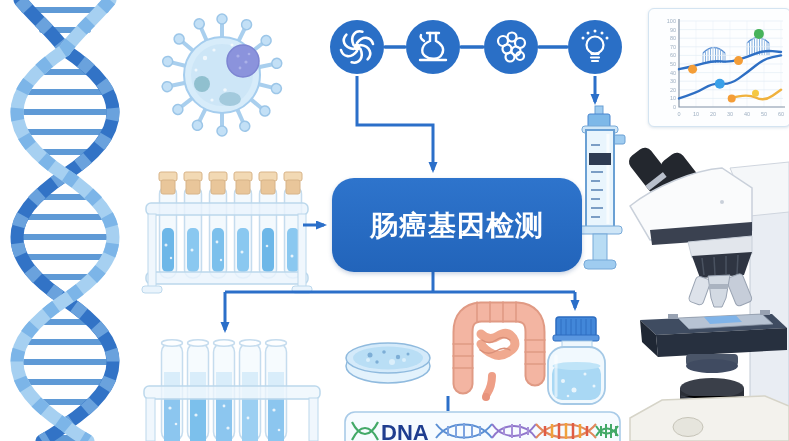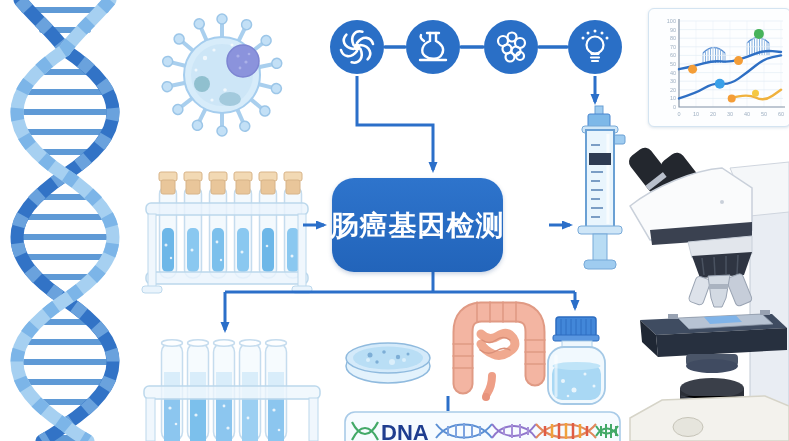--- a/index.html
+++ b/index.html
@@ -1,19 +1,19 @@
 <!DOCTYPE html>
 <html><head>
 <meta charset="utf-8">
 <style>
   html,body{margin:0;padding:0;background:#ffffff;font-family:"Liberation Sans","DejaVu Sans",sans-serif;}
   #stage{position:relative;width:789px;height:441px;background:#ffffff;overflow:hidden;}
   #art{position:absolute;left:0;top:0;}
   .title-box{
-    position:absolute;left:332px;top:178px;width:171px;height:94px;
+    position:absolute;left:332px;top:178px;width:250px;height:94px;
     background:linear-gradient(180deg,#2e74cc 0%,#2264ba 100%);
     border-radius:22px;display:flex;flex-direction:column;align-items:center;justify-content:center;
     box-shadow:0 2px 4px rgba(40,80,140,.25);
   }
   .title-box span{color:#ffffff;font-size:28px;font-weight:700;letter-spacing:1px;line-height:37px;white-space:nowrap;}
   .chart-panel{
     position:absolute;left:648px;top:8px;width:141px;height:117px;
     background:#fdfeff;border:1.5px solid #d4e4f1;border-radius:6px;
     box-shadow:0 1px 3px rgba(120,150,180,.25);
   }

